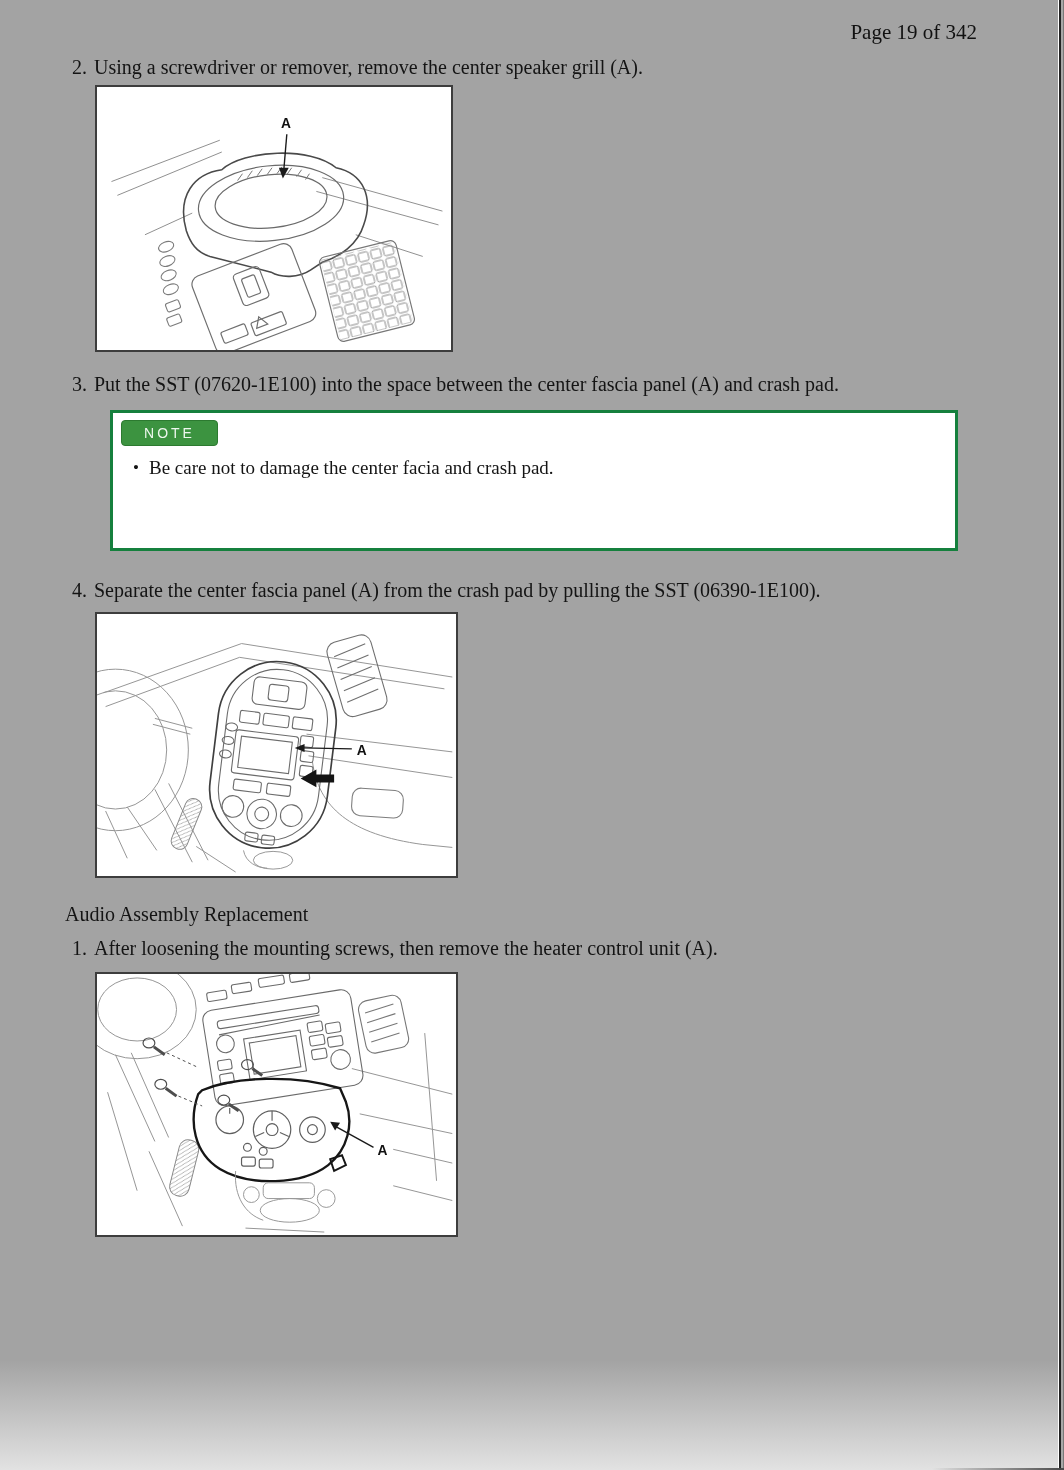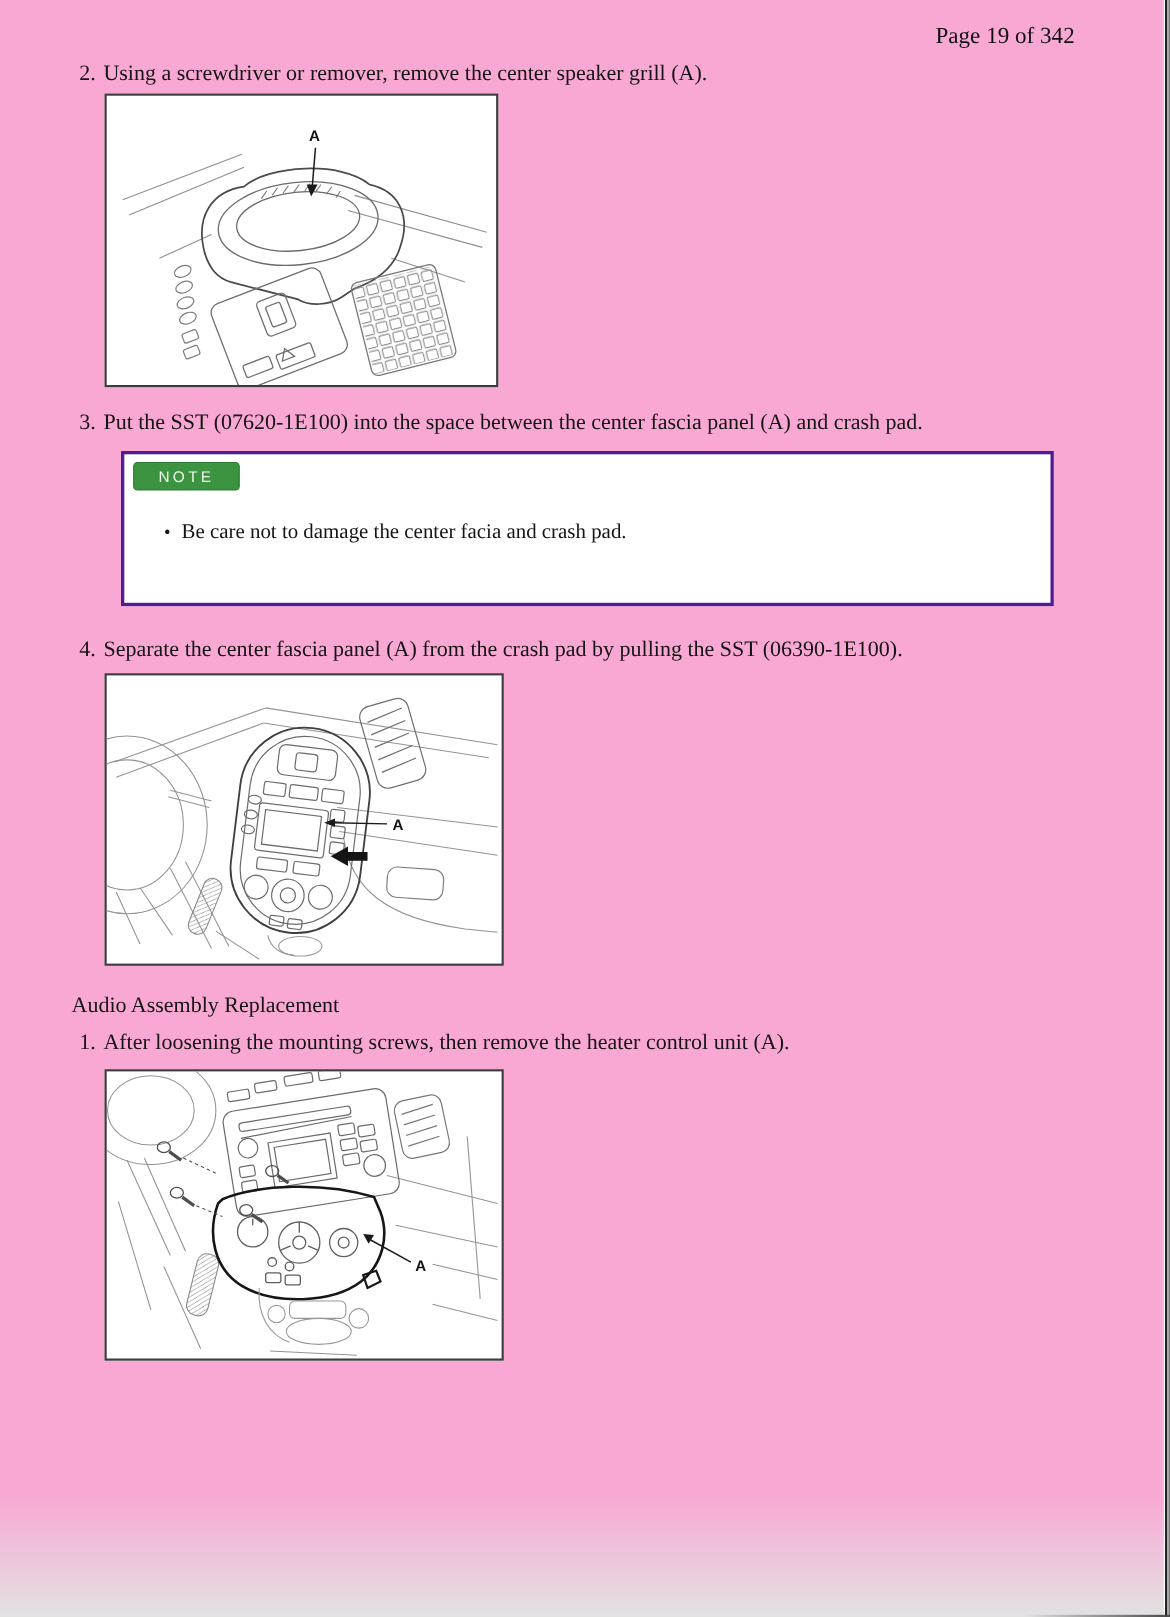--- a/index.html
+++ b/index.html
@@ -1,18 +1,18 @@
 <!DOCTYPE html>
 <html><head>
 <meta charset="utf-8">
 <style>
   html,body { margin:0; padding:0; background:#ffffff; }
   .page {
     position:relative; width:1064px; height:1470px; overflow:hidden;
-    background:#f9a8d4; font-family:"Liberation Serif", serif; color:#161616;
+    background:#a3a3a3; font-family:"Liberation Serif", serif; color:#161616;
   }
   .page-header {
     position:absolute; top:20px; right:87px;
     font-size:21px; color:#111;
   }
   .step {
     position:absolute; left:64px; display:flex; align-items:flex-start;
     font-size:20px; line-height:1.22; color:#141414; white-space:nowrap;
   }
   .step .num { width:23px; text-align:right; margin-right:7px; }
@@ -22,30 +22,30 @@
   .figure {
     position:absolute; border:2px solid #3d3d3d; background:#fff; box-sizing:border-box;
   }
   .figure svg { display:block; width:100%; height:100%; }
   .fig1 { left:95px; top:85px;  width:358px; height:267px; }
   .fig2 { left:95px; top:612px; width:363px; height:266px; }
   .fig3 { left:95px; top:972px; width:363px; height:265px; }
   .figlabel { font-family:"Liberation Sans", sans-serif; font-weight:bold; font-size:14px; fill:#111; }
   .note-box {
     position:absolute; left:110px; top:410px; width:848px; height:141px;
-    border:3px solid #4c1d95; background:#fff; box-sizing:border-box;
+    border:3px solid #15803d; background:#fff; box-sizing:border-box;
   }
   .note-badge {
     position:absolute; left:8px; top:7px; width:97px; height:26px;
     background:#3c9340; border:1px solid #2c7a30; border-radius:4px;
     color:#eef7ee; font-family:"Liberation Sans", sans-serif; font-size:14px;
     letter-spacing:3px; text-align:center; line-height:25px; box-sizing:border-box;
   }
   .note-list {
-    position:absolute; left:20px; top:44px; margin:16px; padding:0; list-style:none;
+    position:absolute; left:20px; top:44px; margin:0; padding:0; list-style:none;
     font-size:19px; color:#141414;
   }
   .note-list li { position:relative; padding-left:16px; margin-bottom:9px; line-height:21px; white-space:nowrap; }
   .note-list li::before { content:"\2022"; position:absolute; left:0; top:0; font-size:17px; }
   .bottom-fade {
     position:absolute; left:0; right:0; bottom:0; height:110px;
     background:linear-gradient(to bottom, rgba(228,228,228,0), #e2e2e2);
   }
   .window-edge-right {
     position:absolute; top:0; bottom:0; right:0; width:6px; z-index:5;

